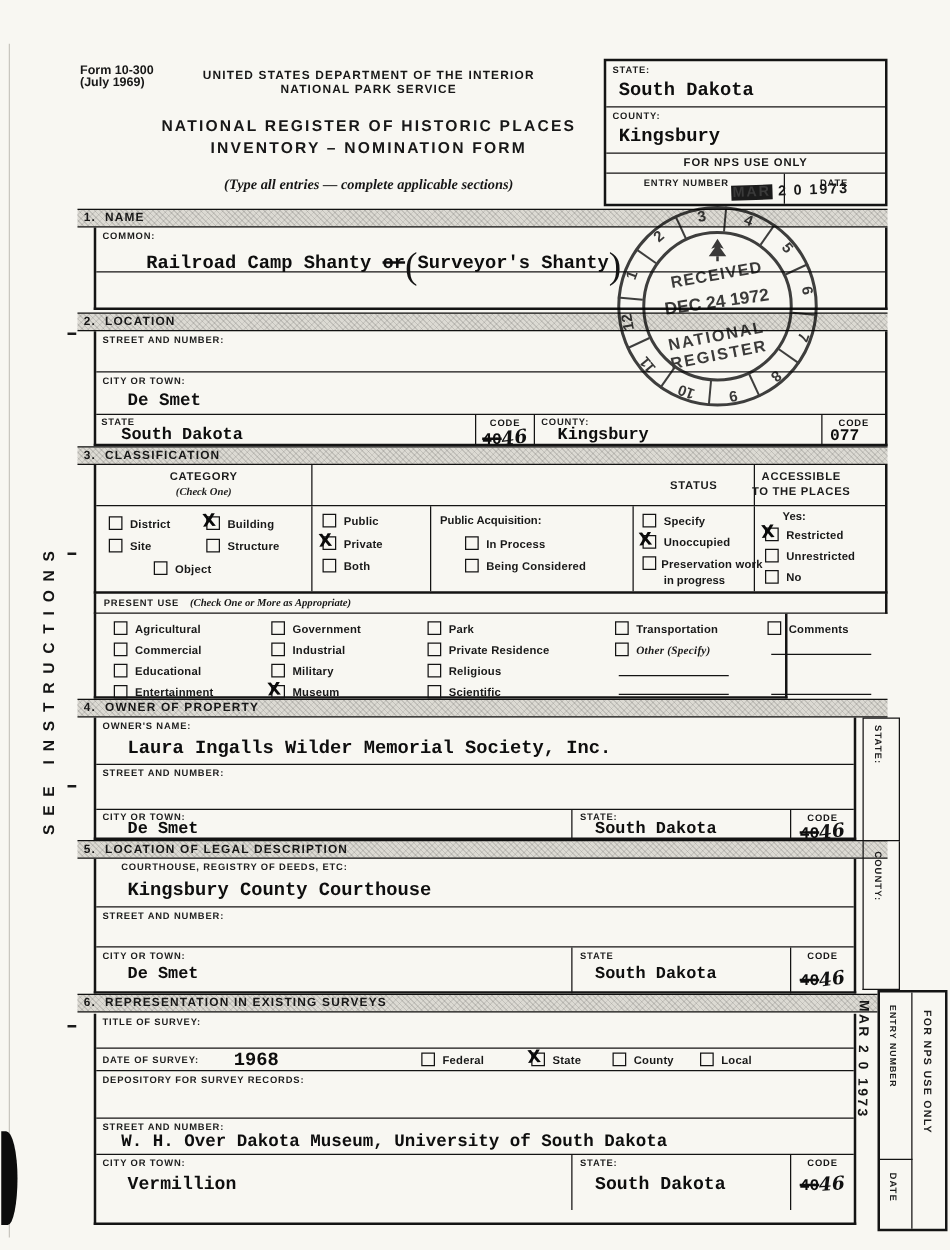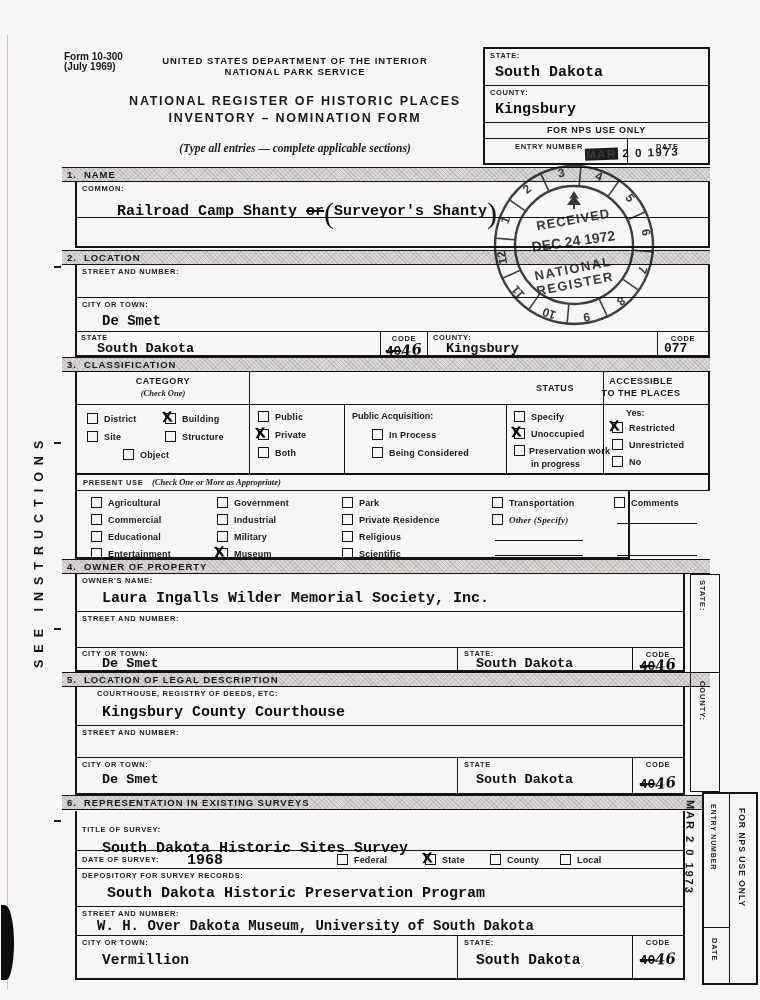--- a/index.html
+++ b/index.html
@@ -258,35 +258,33 @@
       </div>
       <div class="cell bl" style="left:555px;right:0;">
         <span class="codelbl">CODE</span>
         <span class="codeval tt" style="top:16px;"><span class="strike">40</span><span class="hand">46</span></span>
       </div>
     </div>
   </div>
 
   <div class="bar" style="top:795px;">6.  REPRESENTATION IN EXISTING SURVEYS</div>
   <div class="box" style="left:75px;top:811px;width:610px;height:169px;border-top:none;">
-    <div class="row" style="height:28px;margin-top:12px;">
+    <div class="row" style="height:28px;">
       <span class="lbl" style="left:5px;top:2px;">TITLE OF SURVEY:</span>
-      <span class="typed" style="left:25px;top:17px;font-size:15px;">South Dakota Historic Sites Survey</span>
     </div>
     <div class="row" style="height:18px;">
       <span class="lbl" style="left:5px;top:4px;">DATE OF SURVEY:</span>
       <span class="typed" style="left:110px;top:1px;font-size:15px;">1968</span>
       <span class="cbitem" style="left:260px;top:3px;"><span class="cb"><span class="mark"></span></span><span class="cblabel">Federal</span></span>
       <span class="cbitem" style="left:348px;top:3px;"><span class="cb"><span class="mark">X</span></span><span class="cblabel">State</span></span>
       <span class="cbitem" style="left:413px;top:3px;"><span class="cb"><span class="mark"></span></span><span class="cblabel">County</span></span>
       <span class="cbitem" style="left:483px;top:3px;"><span class="cb"><span class="mark"></span></span><span class="cblabel">Local</span></span>
     </div>
     <div class="row" style="height:38px;">
       <span class="lbl" style="left:5px;top:2px;">DEPOSITORY FOR SURVEY RECORDS:</span>
-      <span class="typed" style="left:30px;top:16px;font-size:15px;">South Dakota Historic Preservation Program</span>
     </div>
     <div class="row" style="height:29px;">
       <span class="lbl" style="left:5px;top:2px;">STREET AND NUMBER:</span>
       <span class="typed" style="left:20px;top:11px;font-size:14px;">W. H. Over Dakota Museum, University of South Dakota</span>
     </div>
     <div class="row" style="height:44px;">
       <div class="cell" style="left:0;width:380px;">
         <span class="lbl" style="left:5px;top:2px;">CITY OR TOWN:</span>
         <span class="typed" style="left:25px;top:16px;font-size:14.5px;">Vermillion</span>
       </div>

